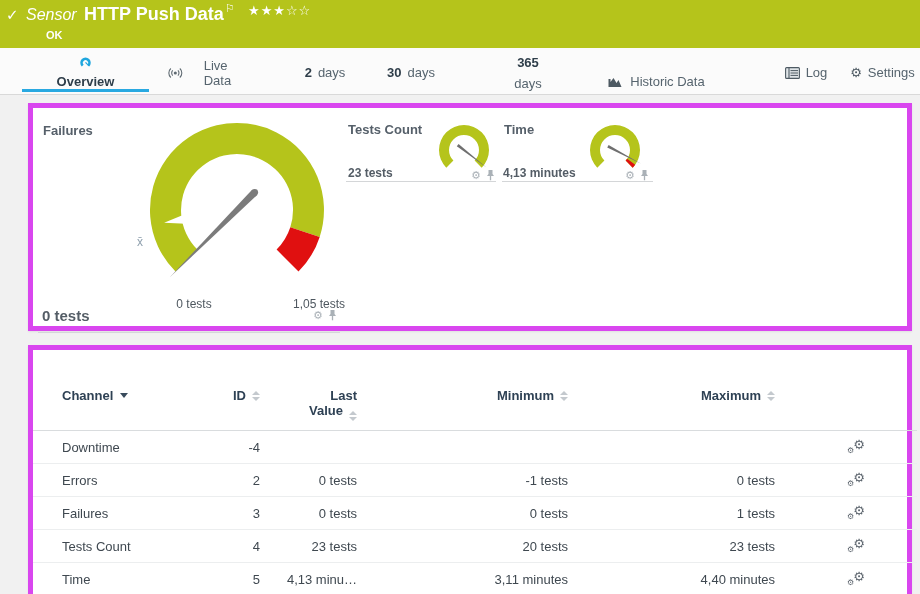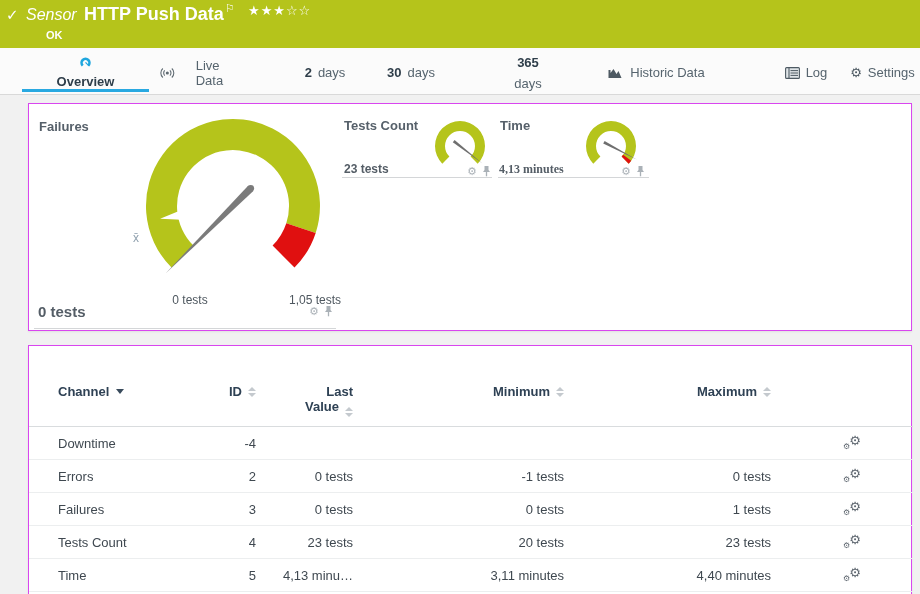--- a/index.html
+++ b/index.html
@@ -28,49 +28,49 @@
     background:#fbfbfb; border-bottom:1px solid #d9d9d9;
   }
   .tab {
     position:absolute; bottom:2px; height:36px;
     display:flex; align-items:center; justify-content:center; gap:6px;
     font-size:13px; color:#56646e; cursor:pointer;
     border-bottom:3px solid transparent;
   }
   .tab b { color:#2f3e4a; font-weight:bold; }
   .tab.active { border-bottom-color:#29a9e1; color:#2f3e4a; font-weight:bold;flex-direction:column; }
-  .t1{left:22px;width:127px;} .t2{left:160px;width:86px;gap:21px;} .t3{left:295px;width:60px;}
-  .t4{left:380px;width:62px;} .t5{left:494px;width:68px;flex-direction:column;} .t6{left:600px;width:112px;}
+  .t1{left:22px;width:127px;} .t2{left:168px;width:86px;gap:21px;} .t3{left:295px;width:60px;}
+  .t4{left:380px;width:62px;} .t5{left:494px;width:68px;flex-direction:column;} .t6{left:600px;width:112px;align-items:flex-end;}
   .t7{left:776px;width:60px;} .t8{left:845px;width:75px;}
   .tab .glyph { font-size:13px; color:#4e5a63; }
 
   
   .card {
     position:absolute; left:28px; width:884px; background:#fff;
-    border:1px solid #d946ef; box-shadow:0 1px 2px rgba(0,0,0,.07);
+    border:5px solid #d946ef; box-shadow:0 1px 2px rgba(0,0,0,.07);
   }
   .card-gauges { top:103px; height:228px; }
   .card-table  { top:345px; height:260px; }
 
   
   .panel-title { position:absolute; font-size:13px; font-weight:bold; color:#56606a; }
   .g-failures-title { left:10px; top:15px; }
   .g-tests-title    { left:315px; top:14px; }
   .g-time-title     { left:471px; top:14px; }
   .big-gauge { position:absolute; left:94px; top:-8px; }
   .avg-mark { position:absolute; left:104px; top:127px; font-size:12px; color:#8fa0ae; }
   .scale-label { position:absolute; top:189px; font-size:12px; color:#4e575f; width:80px; }
   .scale-min { left:121px; text-align:center; }
   .scale-max { left:246px; text-align:center; }
   .gauge-value-big {
     position:absolute; left:9px; top:199px; font-size:15px; font-weight:bold; color:#545d66;
   }
   .gauge-value-sm { position:absolute; font-size:12px; font-weight:bold; color:#545d66; }
   .g-tests-value { left:315px; top:58px; }
-  .g-time-value  { left:470px; top:58px;font-family:Liberation Serif, serif; }
+  .g-time-value  { left:470px; top:58px; }
   .small-gauge { position:absolute; top:10px; }
   .g-tests-svg { left:399px; }
   .g-time-svg  { left:550px; }
   .panel-rule { position:absolute; height:1px; background:#d4d6d8; }
   .rule-failures { left:5px; top:224px; width:302px; }
   .rule-tests    { left:313px; top:73px; width:150px; }
   .rule-time     { left:469px; top:73px; width:151px; }
   .corner-icons { position:absolute; display:flex; gap:5px; align-items:center; color:#aab1b7; }
   .ci-failures { left:280px; top:201px; }
   .ci-tests    { left:438px; top:61px; }

